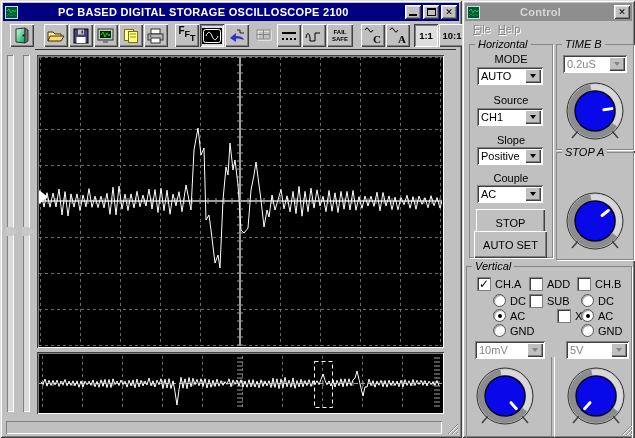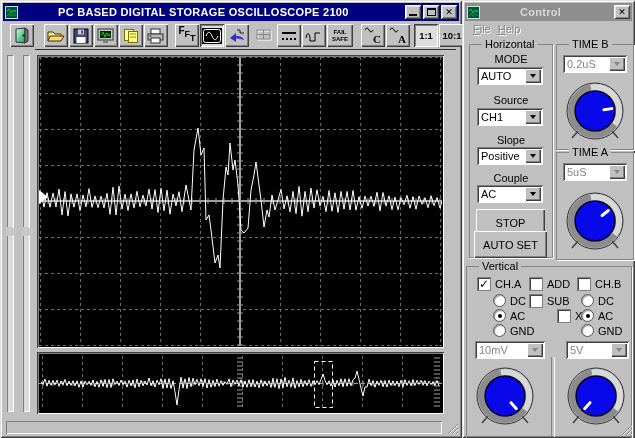--- a/index.html
+++ b/index.html
@@ -55,21 +55,21 @@
   .statusbar{position:absolute;left:4px;right:3px;bottom:3px;height:16px;}
   .status-panel{position:absolute;left:2px;top:2px;right:17px;bottom:1px;
     box-shadow:inset 1px 1px 0 #808080, inset -1px -1px 0 #ffffff;}
   .grip{position:absolute;right:1px;bottom:1px;}
 
   
   .menu-bar{position:absolute;left:4px;top:21px;right:4px;height:16px;display:flex;align-items:center;}
   .menu-item{margin-left:7px;color:#848484;text-shadow:1px 1px 0 #ffffff;}
   .mkey{text-decoration:underline;}
   .groupbox{position:absolute;border:1px solid #868686;box-shadow:1px 1px 0 #ffffff, inset 1px 1px 0 #ffffff00;}
-  .groupbox-label{position:absolute;top:-7px;left:12px;background:#c0c0c0;padding:0 3px;font-size:11px;line-height:12px;}
+  .groupbox-label{position:absolute;top:-7px;left:5px;background:#c0c0c0;padding:0 3px;font-size:11px;line-height:12px;font-style:italic;}
   .ctl-label{position:absolute;width:100%;text-align:center;font-size:11px;}
   .combo{position:absolute;height:18px;background:#ffffff;display:flex;
     box-shadow:inset 1px 1px 0 #808080, inset -1px -1px 0 #ffffff, inset 2px 2px 0 #404040;}
   .combo-text{flex:1;font-size:11px;padding:3px 0 0 4px;white-space:nowrap;overflow:hidden;}
   .combo-btn{width:16px;margin:2px 2px 2px 0;background:#c0c0c0;
     box-shadow:inset 1px 1px 0 #ffffff, inset -1px -1px 0 #404040, inset -2px -2px 0 #808080;
     display:flex;align-items:center;justify-content:center;}
   .arrow-down{width:0;height:0;border-left:3px solid transparent;border-right:3px solid transparent;border-top:4px solid #000;}
   .combo.disabled{background:#ffffff;}
   .combo.disabled .combo-text{color:#858585;}
@@ -530,27 +530,21 @@
           <line class="knob-tick" x1="55" y1="57" x2="49" y2="50"></line>
         <circle cx="32" cy="30" r="28" fill="none" stroke="#303030"></circle>
         <circle cx="32" cy="30" r="24" fill="none" stroke="#8c8c8c" stroke-width="6"></circle>
         <path d="M27.8,6.4 A24,24 0 0 1 51.7,43.8" fill="none" stroke="#d8d8d8" stroke-width="6"></path>
         <circle cx="32" cy="30" r="20" fill="#0808e8" stroke="#000020" stroke-width="1.5"></circle>
         <line x1="41" y1="30" x2="49" y2="30" stroke="#fff" stroke-width="3" stroke-linecap="round" transform="rotate(-8 32 30)"></line>
       </svg>
     </div>
 
     <div class="groupbox" style="left:94px;top:152px;width:76px;height:106px;">
-      <span class="groupbox-label">TIME A</span>
-      <div class="combo disabled" style="left:6px;top:10px;width:64px;">
-        <span class="combo-text">5uS</span>
-        <span class="combo-btn">
-            <span class="arrow-down"></span>
-          </span>
-      </div>
+      <span class="groupbox-label">STOP A</span>
       <svg class="knob" style="left:6px;top:38px;" width="64" height="64" viewBox="0 0 64 64">
         <line class="knob-tick" x1="9" y1="57" x2="15" y2="50"></line>
           <line class="knob-tick" x1="55" y1="57" x2="49" y2="50"></line>
         <circle cx="32" cy="30" r="28" fill="none" stroke="#303030"></circle>
         <circle cx="32" cy="30" r="24" fill="none" stroke="#8c8c8c" stroke-width="6"></circle>
         <path d="M27.8,6.4 A24,24 0 0 1 51.7,43.8" fill="none" stroke="#d8d8d8" stroke-width="6"></path>
         <circle cx="32" cy="30" r="20" fill="#0808e8" stroke="#000020" stroke-width="1.5"></circle>
         <line x1="41" y1="30" x2="49" y2="30" stroke="#fff" stroke-width="3" stroke-linecap="round" transform="rotate(-38 32 30)"></line>
       </svg>
     </div>

